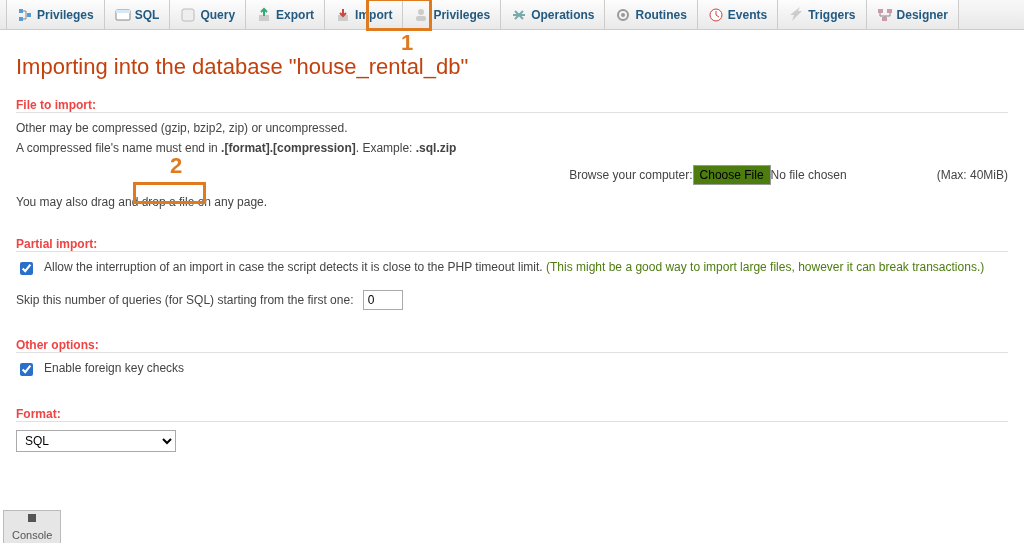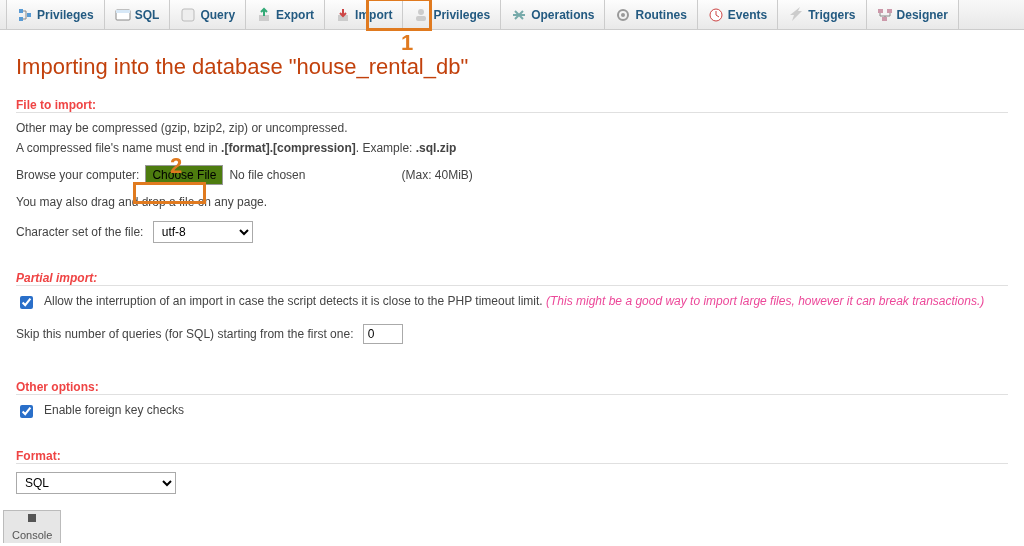--- a/index.html
+++ b/index.html
@@ -47,30 +47,30 @@
   }
   .section-head {
     font-weight: bold;
     color: #ef4444;
     border-bottom: 1px solid #e0e0e0;
     margin-top: 14px;
     margin-bottom: 8px;
     font-size: 12px;
   }
   .line { margin: 6px 0; font-size: 12px; color: #444; }
-  .muted-italic { font-style: italic; color: #ec4899; }
+  .muted-italic { color: #4d7c0f; }
   .bold { font-weight: bold; }
   .choose-btn {
     font: 12px sans-serif;
     background: #4d7c0f;
     border: 1px solid #999;
     padding: 2px 6px;
     cursor: pointer;
   }
-  .browse-row { display: flex; align-items: center; gap: 6px; margin: 10px 0; }
+  .browse-row { display: flex; align-items: center; margin: 10px 0; justify-content: flex-end; }
   .browse-row .maxsize { margin-left: 90px; }
   select, input[type=text] {
     font: 12px sans-serif;
     border: 1px solid #aaa;
     padding: 2px 4px;
     background: #fff;
   }
   .charset select { width: 100px; margin-left: 6px; }
   .format select { width: 160px; }
   .skip-input { width: 40px; margin-left: 6px; }
@@ -207,42 +207,36 @@
 
   <div class="browse-row">
     <span>Browse your computer:</span>
     <button class="choose-btn">Choose File</button>
     <span>No file chosen</span>
     <span class="maxsize">(Max: 40MiB)</span>
   </div>
 
   <div class="line">You may also drag and drop a file on any page.</div>
 
-  <div class="line charset" style="margin-top:12px;">
-    <span>Character set of the file:</span>
-    <select>
-      <option>utf-8</option>
-    </select>
-  </div>
-
-  <div class="section-head" style="margin-top:28px;font-style:italic;">Partial import:</div>
+
+  <div class="section-head" style="margin-top:28px;">Partial import:</div>
 
   <div class="chk-line">
     <input type="checkbox" checked="" style="">
     <span>
       <span>Allow the interruption of an import in case the script detects it is close to the PHP timeout limit. </span><span class="muted-italic">(This might be a good way to import large files, however it can break transactions.)</span>
     </span>
   </div>
 
   <div class="line" style="margin-top:12px;">
     <span>Skip this number of queries (for SQL) starting from the first one:</span>
     <input type="text" class="skip-input" value="0" style="">
   </div>
 
-  <div class="section-head" style="margin-top:36px;">Other options:</div>
+  <div class="section-head" style="margin-top:28px;">Other options:</div>
 
   <div class="chk-line">
     <input type="checkbox" checked="" style="">
     <span>Enable foreign key checks</span>
   </div>
 
   <div class="section-head" style="margin-top:28px;">Format:</div>
 
   <div class="line format">
     <select>

